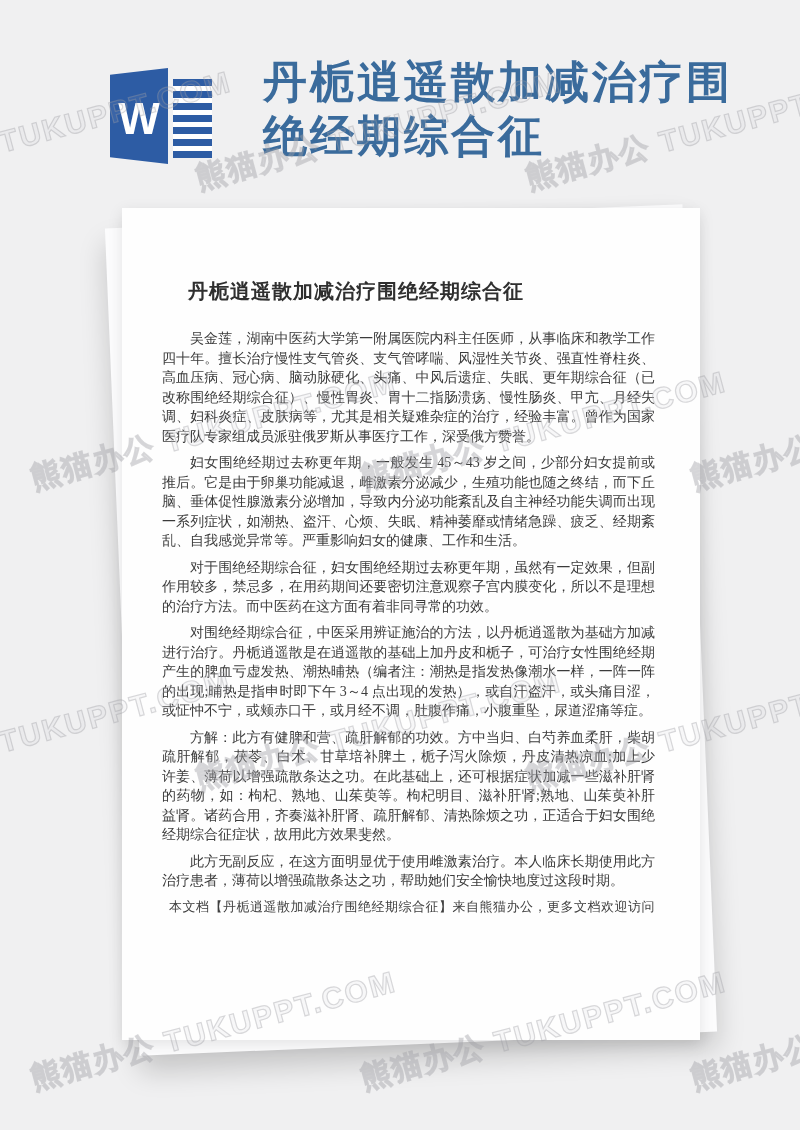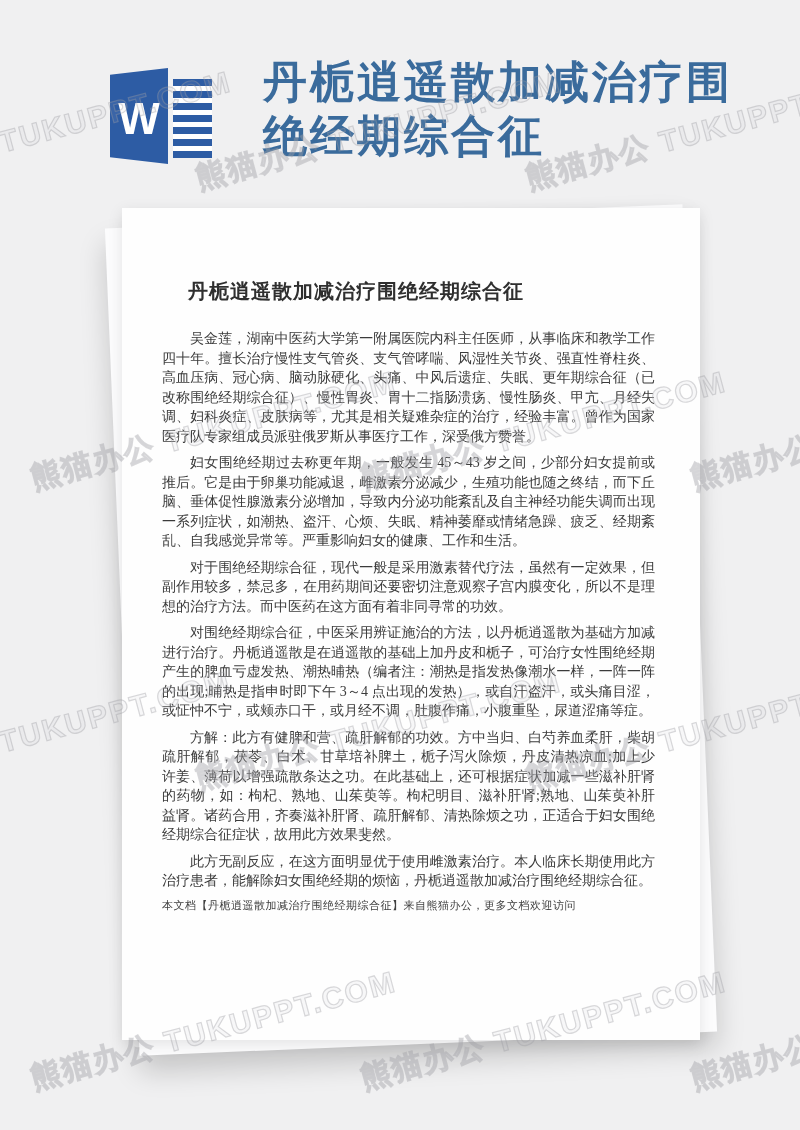--- a/index.html
+++ b/index.html
@@ -76,23 +76,24 @@
   .doc-body p{
     font-family:"Liberation Serif","DejaVu Serif",serif;
     font-size:14px;line-height:19.5px;
     color:#3b3b3b;
     text-align:justify;
     text-indent:2em;
     margin:0 0 7px 0;
   }
   .doc-footer{
     font-family:"Liberation Serif","DejaVu Serif",serif;
-    font-size:11px;color:#404040;
+    font-size:13px;color:#404040;
     margin-top:6px;
     letter-spacing:0.5px;
+    text-align:right;
   }
 </style>
 </head>
 <body>
 
 <div class="header">
   <div class="word-icon">
     <div class="flap">
       <span class="w-letter">W</span>
     </div>
@@ -101,24 +102,24 @@
   <div class="header-title">丹栀逍遥散加减治疗围绝经期综合征</div>
 </div>
 
 <div class="page-under"></div>
 
 <div class="page-main">
   <h1 class="doc-title">丹栀逍遥散加减治疗围绝经期综合征</h1>
   <div class="doc-body">
       <p>吴金莲，湖南中医药大学第一附属医院内科主任医师，从事临床和教学工作四十年。擅长治疗慢性支气管炎、支气管哮喘、风湿性关节炎、强直性脊柱炎、高血压病、冠心病、脑动脉硬化、头痛、中风后遗症、失眠、更年期综合征（已改称围绝经期综合征）、慢性胃炎、胃十二指肠溃疡、慢性肠炎、甲亢、月经失调、妇科炎症、皮肤病等，尤其是相关疑难杂症的治疗，经验丰富。曾作为国家医疗队专家组成员派驻俄罗斯从事医疗工作，深受俄方赞誉。</p>
       <p>妇女围绝经期过去称更年期，一般发生 45～43 岁之间，少部分妇女提前或推后。它是由于卵巢功能减退，雌激素分泌减少，生殖功能也随之终结，而下丘脑、垂体促性腺激素分泌增加，导致内分泌功能紊乱及自主神经功能失调而出现一系列症状，如潮热、盗汗、心烦、失眠、精神萎靡或情绪急躁、疲乏、经期紊乱、自我感觉异常等。严重影响妇女的健康、工作和生活。</p>
-      <p>对于围绝经期综合征，现代一般是采用激素替代疗法，虽然有一定效果，但副作用较多，禁忌多，在用药期间还要密切注意观察子宫内膜变化，所以不是理想的治疗方法。而中医药在这方面有着非同寻常的功效。</p>
+      <p>对于围绝经期综合征，妇女围绝经期过去称更年期，虽然有一定效果，但副作用较多，禁忌多，在用药期间还要密切注意观察子宫内膜变化，所以不是理想的治疗方法。而中医药在这方面有着非同寻常的功效。</p>
       <p>对围绝经期综合征，中医采用辨证施治的方法，以丹栀逍遥散为基础方加减进行治疗。丹栀逍遥散是在逍遥散的基础上加丹皮和栀子，可治疗女性围绝经期产生的脾血亏虚发热、潮热晡热（编者注：潮热是指发热像潮水一样，一阵一阵的出现;晡热是指申时即下午 3～4 点出现的发热），或自汗盗汗，或头痛目涩，或怔忡不宁，或颊赤口干，或月经不调，肚腹作痛，小腹重坠，尿道涩痛等症。</p>
       <p>方解：此方有健脾和营、疏肝解郁的功效。方中当归、白芍养血柔肝，柴胡疏肝解郁，茯苓、白术、甘草培补脾土，栀子泻火除烦，丹皮清热凉血;加上少许姜、薄荷以增强疏散条达之功。在此基础上，还可根据症状加减一些滋补肝肾的药物，如：枸杞、熟地、山茱萸等。枸杞明目、滋补肝肾;熟地、山茱萸补肝益肾。诸药合用，齐奏滋补肝肾、疏肝解郁、清热除烦之功，正适合于妇女围绝经期综合征症状，故用此方效果斐然。</p>
-      <p>此方无副反应，在这方面明显优于使用雌激素治疗。本人临床长期使用此方治疗患者，能解除妇女围绝经期的烦恼，丹栀逍遥散加减治疗围绝经期综合征。</p>
+      <p>此方无副反应，在这方面明显优于使用雌激素治疗。本人临床长期使用此方治疗患者，薄荷以增强疏散条达之功，帮助她们安全愉快地度过这段时期。</p>
     </div>
   <div class="doc-footer">本文档【丹栀逍遥散加减治疗围绝经期综合征】来自熊猫办公，更多文档欢迎访问</div>
 </div>
 
 <div class="watermark-layer">
     <span class="watermark" style="left: -140px; top: 110px;">熊猫办公 TUKUPPT.COM</span>
     <span class="watermark" style="left: 190px; top: 110px;">熊猫办公 TUKUPPT.COM</span>
     <span class="watermark" style="left: 520px; top: 110px;">熊猫办公 TUKUPPT.COM</span>
     <span class="watermark" style="left: 25px; top: 410px;">熊猫办公 TUKUPPT.COM</span>
     <span class="watermark" style="left: 355px; top: 410px;">熊猫办公 TUKUPPT.COM</span>

